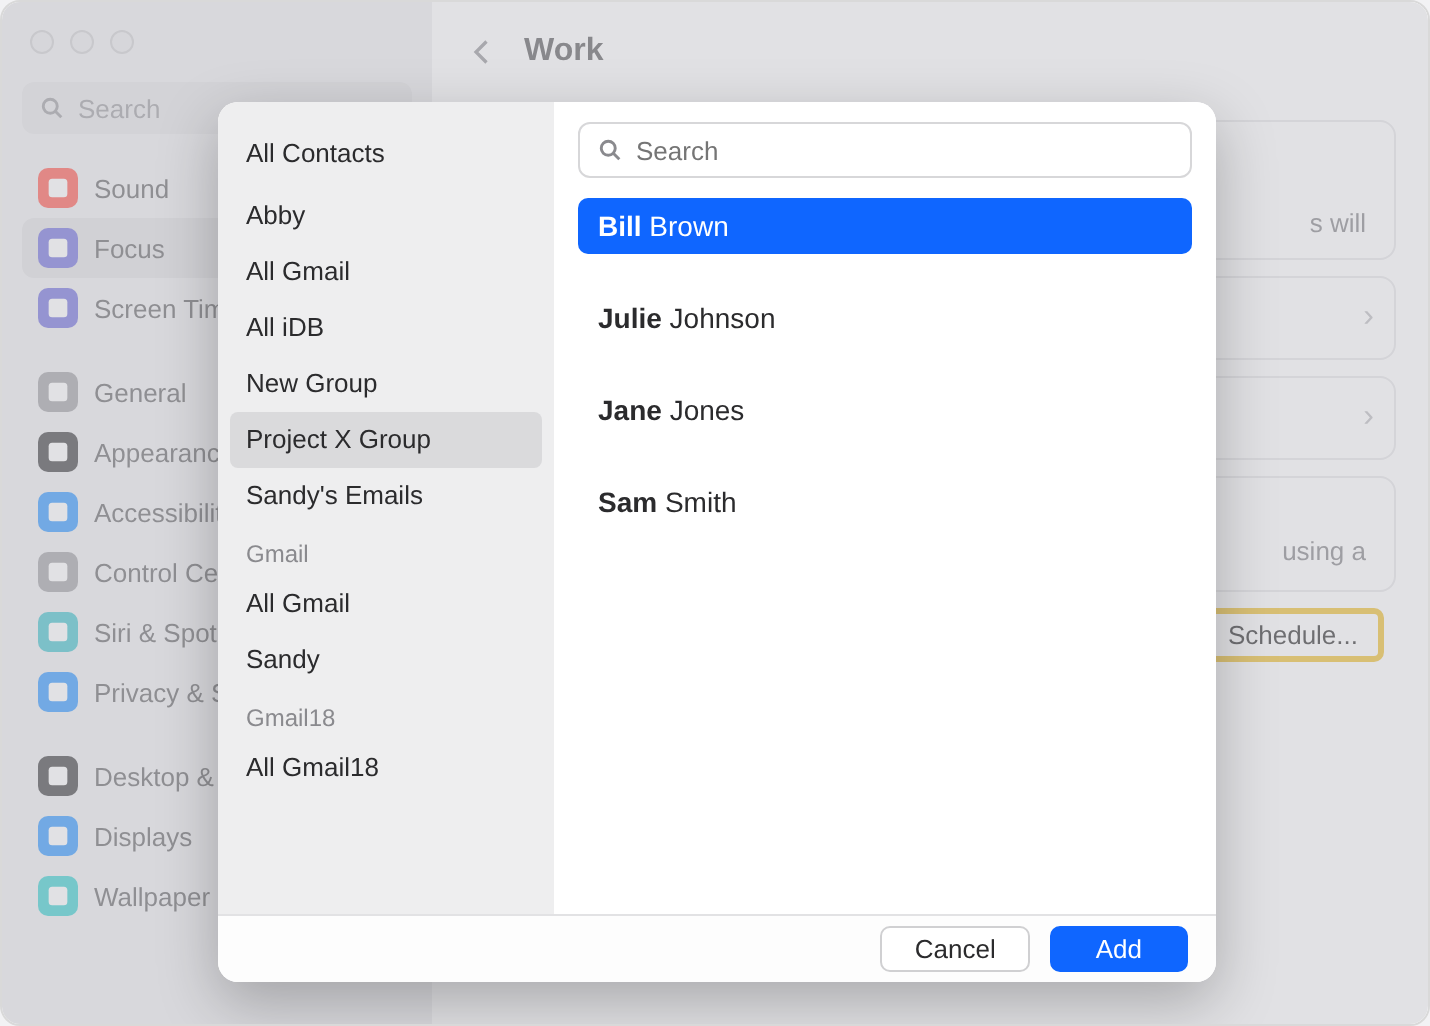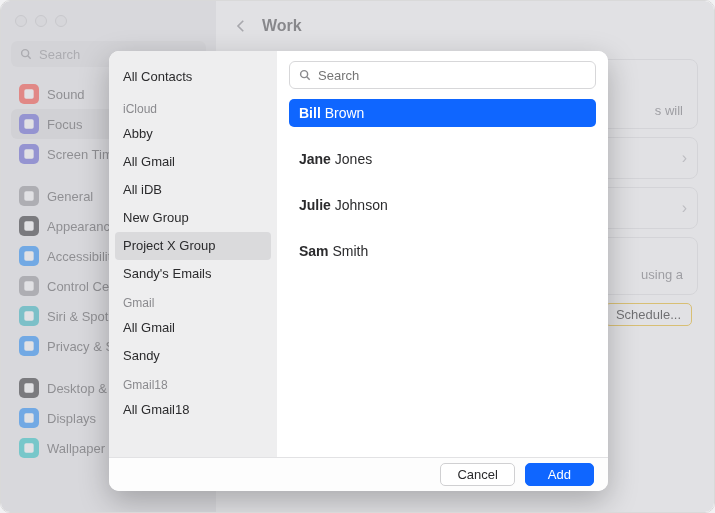--- a/index.html
+++ b/index.html
@@ -34,21 +34,21 @@
   .clist { flex:1; overflow:auto; }
   .citem { padding:6px 10px; border-radius:5px; font-size:14px; color:#2b2b2d; margin-bottom:18px;}
   .citem.selected { background:#0f66ff; color:#fff; }
   .citem .first { font-weight:600; }
   .footer { height:34px; border-top:1px solid #e2e2e4; display:flex; align-items:center; justify-content:flex-end; gap:10px; padding:0 14px; background:#fdfdfd;}
   .btn { font-size:13px; padding:3px 16px; border-radius:5px; border:1px solid #d0d0d2; background:#fff; color:#2b2b2d; cursor:default;}
   .btn.primary { background:#0f66ff; border-color:#0f66ff; color:#fff; padding:3px 22px;}
 
   .card { border:1px solid #e2e2e4; border-radius:8px; margin:8px 0; padding:14px; font-size:13px; color:#3a3a3c; position:relative; min-height:40px;}
   .chev { position:absolute; right:10px; top:50%; transform:translateY(-50%); color:#b0b0b4; font-size:16px;}
-  .sched { display:inline-block; border:1px solid #eab308; border-radius:5px; padding:3px 10px; font-size:13px; background:#fff;}
+  .sched { display:inline-block; border:3px solid #eab308; border-radius:5px; padding:3px 10px; font-size:13px; background:#fff;}
 </style>
 </head>
 <body>
 
 <div class="window">
   <div class="bg">
     <div class="sidebar">
       <div class="traffic">
         <div class="dot"></div>
         <div class="dot"></div>
@@ -189,21 +189,20 @@
     </div>
   </div>
 
   <div class="scrim"></div>
 
   <div class="modal">
     <div class="modal-body">
       <div class="groups">
         <div class="grp-top">All Contacts</div>
         <div id="groups-container">
-            <div class="grp-head">iCloud</div>
             <div class="grp-item">Abby</div>
             <div class="grp-item">All Gmail</div>
             <div class="grp-item">All iDB</div>
             <div class="grp-item">New Group</div>
             <div class="grp-item selected">Project X Group</div>
             <div class="grp-item">Sandy's Emails</div>
             <div class="grp-head">Gmail</div>
             <div class="grp-item">All Gmail</div>
             <div class="grp-item">Sandy</div>
             <div class="grp-head">Gmail18</div>
@@ -213,22 +212,22 @@
       <div class="contacts">
         <div class="csearch">
           <svg viewBox="0 0 24 24" width="14" height="14" fill="none" stroke="#8a8a8e" stroke-width="2.5">
               <circle cx="10.5" cy="10.5" r="6"></circle>
               <line x1="20" y1="20" x2="15" y2="15"></line>
             </svg>
           <input placeholder="Search" style="">
         </div>
         <div class="clist" id="contact-list">
             <div class="citem selected"><span class="first">Bill</span> <span>Brown</span></div>
+            <div class="citem"><span class="first">Julie</span> <span>Johnson</span></div>
             <div class="citem"><span class="first">Jane</span> <span>Jones</span></div>
-            <div class="citem"><span class="first">Julie</span> <span>Johnson</span></div>
             <div class="citem"><span class="first">Sam</span> <span>Smith</span></div>
           </div>
       </div>
     </div>
     <div class="footer">
       <div class="btn">Cancel</div>
       <div class="btn primary">Add</div>
     </div>
   </div>
 </div>

